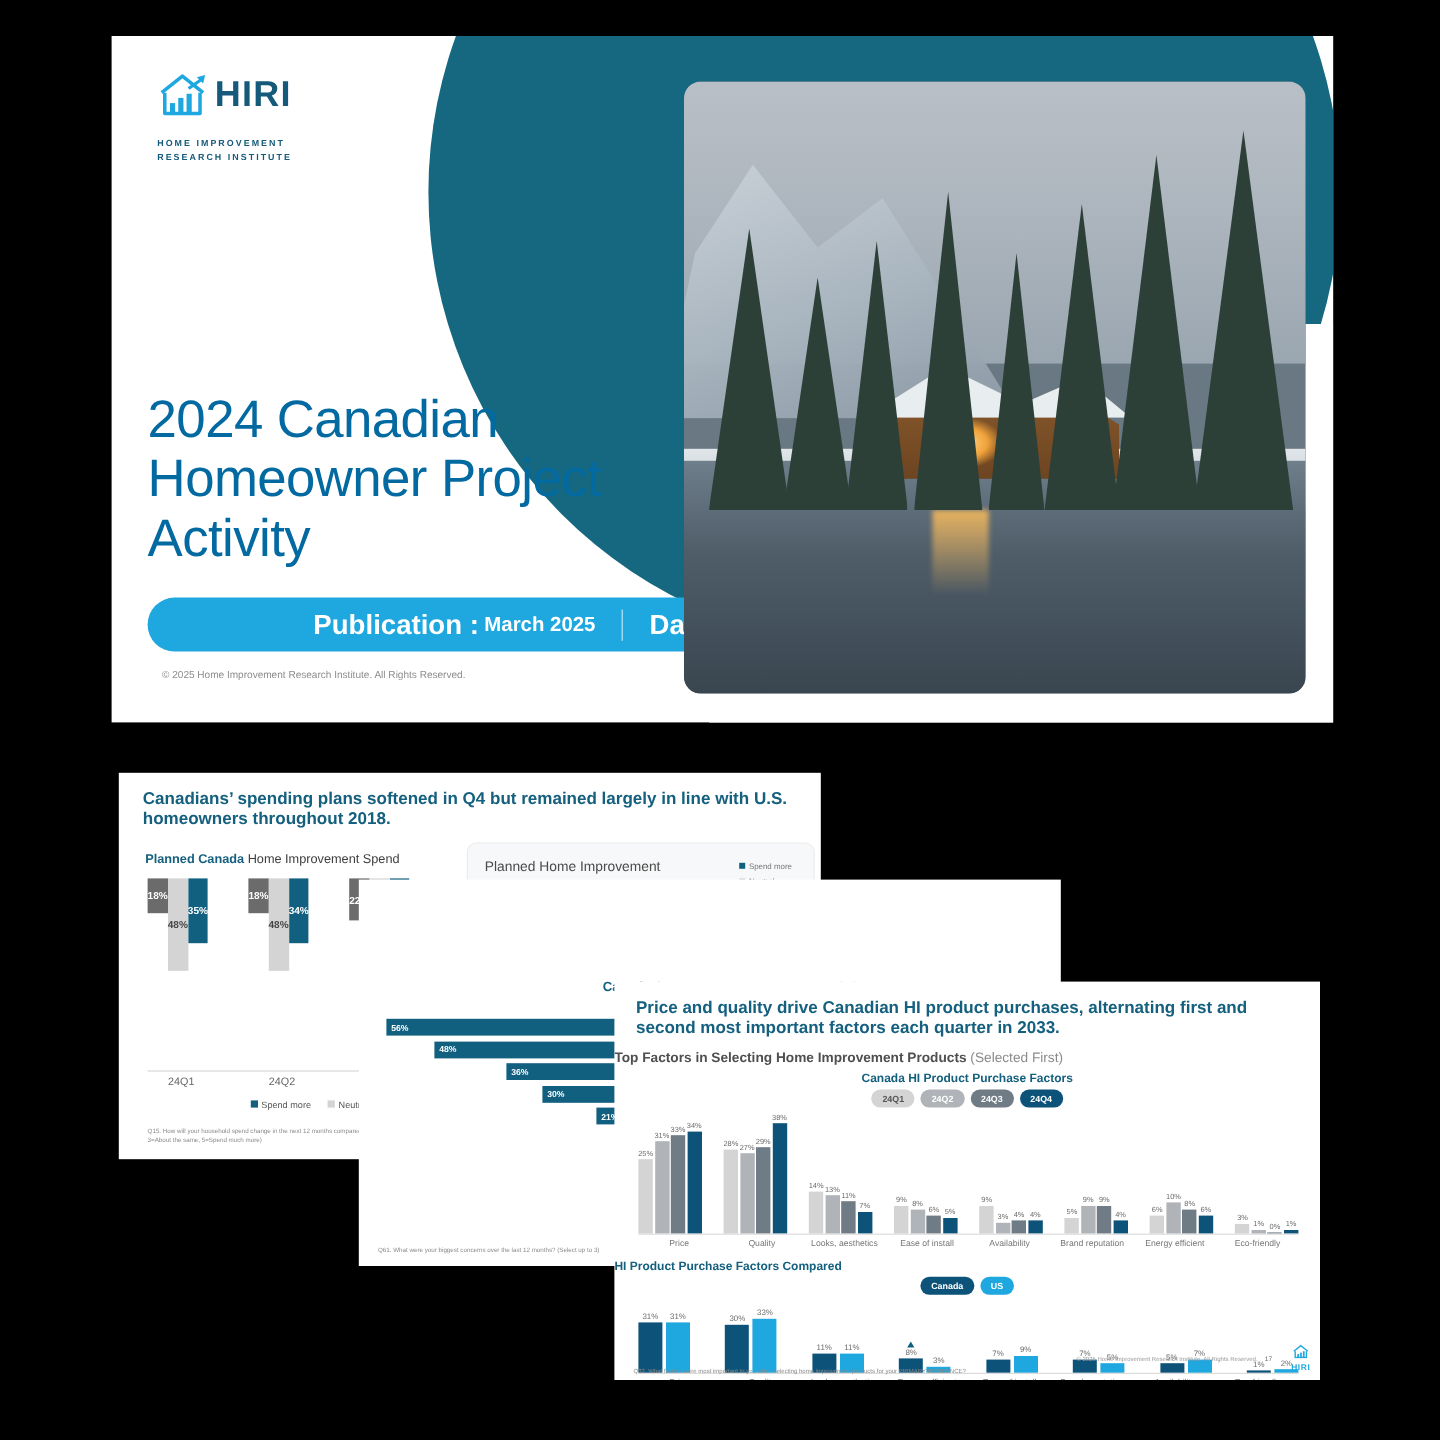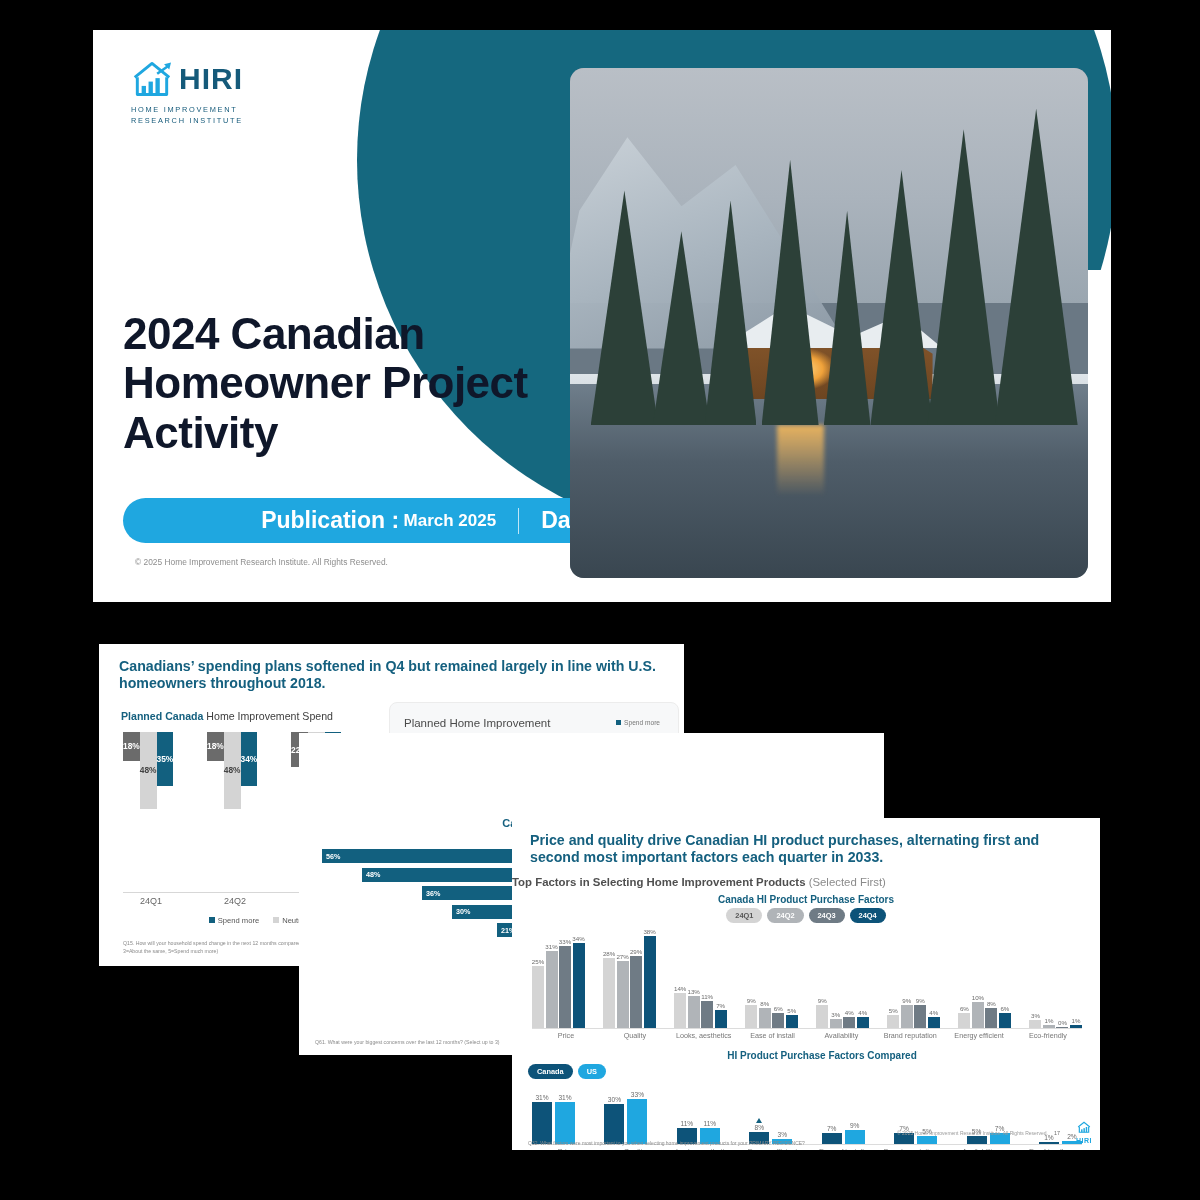--- a/index.html
+++ b/index.html
@@ -25,27 +25,27 @@
     background: #ffffff;
   }
   .tl-logo { position: absolute; left: 38px; top: 30px; width: 210px; }
   .tl-logo-row { display: flex; align-items: center; gap: 6px; }
   .tl-logo-mark { width: 42px; height: 38px; }
   .tl-logo-word {
     font-size: 30px; font-weight: bold; letter-spacing: 1px; color: #155a7a;
     line-height: 1;
   }
   .tl-logo-sub {
-    margin-top: 6px; font-size: 7.4px; font-weight: normal; letter-spacing: 1.7px;
+    margin-top: 16px; font-size: 7.4px; font-weight: bold; letter-spacing: 1.7px;
     color: #155a7a; line-height: 1.5;
   }
   .tl-heading {
-    position: absolute; left: 30px; top: 279px; width: 470px;
-    font-size: 44px; font-weight: bold; line-height: 1.12;
-    color: #0f172a; letter-spacing: -0.5px;
+    position: absolute; left: 30px; top: 295px; width: 470px;
+    font-size: 44px; font-weight: normal; line-height: 1.12;
+    color: #0369a1; letter-spacing: -0.5px;
   }
   .tl-banner {
     position: absolute; left: 30px; top: 468px; width: 830px; height: 45px;
     background: #1fa7e0; border-radius: 23px;
     display: flex; align-items: center; justify-content: flex-end;
     color: #ffffff; padding-right: 30px; gap: 0px;
   }
   .tl-banner .lbl { font-size: 23px; font-weight: 700; }
   .tl-banner .val { font-size: 17px; font-weight: bold; }
   .tl-banner .sep {
@@ -214,26 +214,26 @@
   .fbar { width:12px; }
   .fval { font-size:6.2px; color:#6b6b6b; margin-bottom:1px; white-space:nowrap; }
   .fa-axis1 { position:absolute; left:20px; top:210px; width:550px; height:1px; background:#dcdcdc; }
   .fa-xl1 {
     position:absolute; left:20px; top:213px; width:550px;
     display:flex; justify-content:space-between;
   }
   .fa-xl1 span { width:68px; text-align:center; font-size:7.2px; color:#777; }
 
   .fa-sec2 {
-    position:absolute; left:16px; top:232px; width:100%; text-align:center;
+    position:absolute; left:0; top:232px; width:100%; text-align:left;
     font-size:10px; font-weight:bold; color:#15607f;
   }
   .fa-chips2 {
-    position:absolute; left:16px; top:246px; width:100%;
-    display:flex; gap:5px;
+    position:absolute; left:0; top:246px; width:100%;
+    display:flex; justify-content:center; gap:5px;
   }
   .fa-plot2 {
     position:absolute; left:20px; top:264px; width:550px; height:62px;
     display:flex; align-items:flex-end; justify-content:space-between;
   }
   .cgroup { display:flex; align-items:flex-end; gap:3px; height:62px; }
   .cbarwrap { width:20px; display:flex; flex-direction:column; justify-content:flex-end; align-items:center; height:100%; }
   .cbar { width:20px; }
   .cval { font-size:6.6px; color:#6b6b6b; margin-bottom:1px; }
   .tri {

